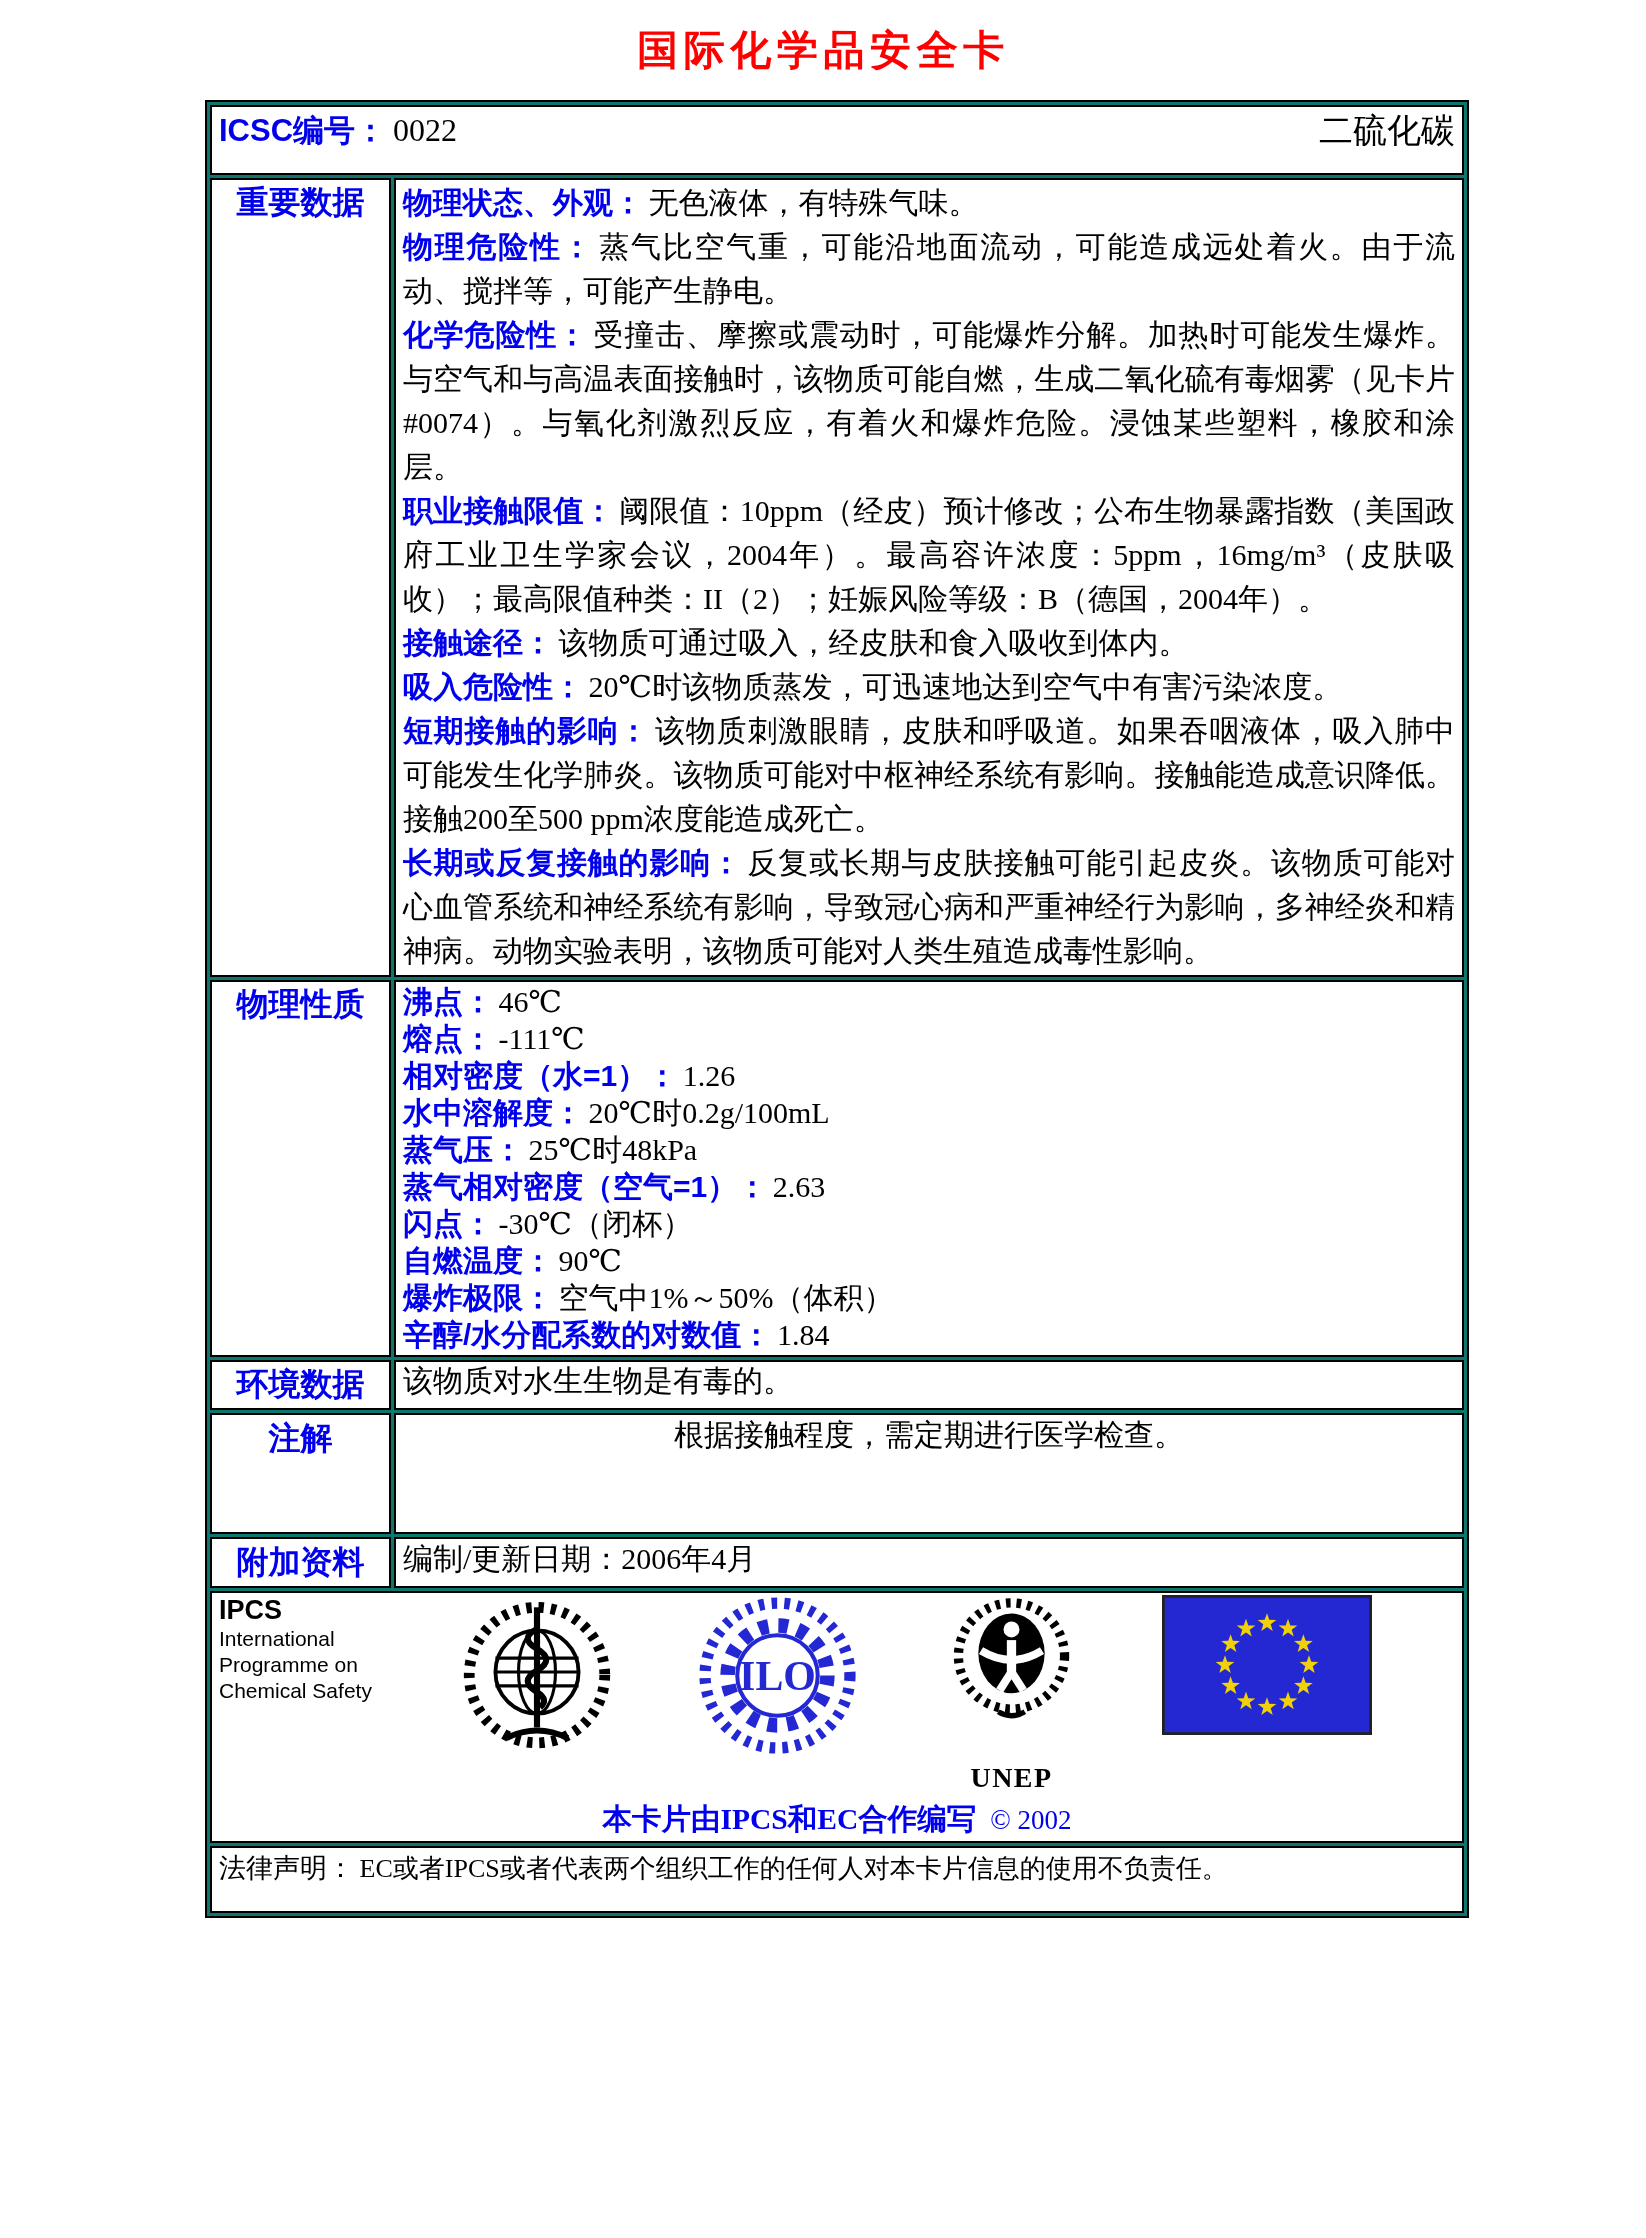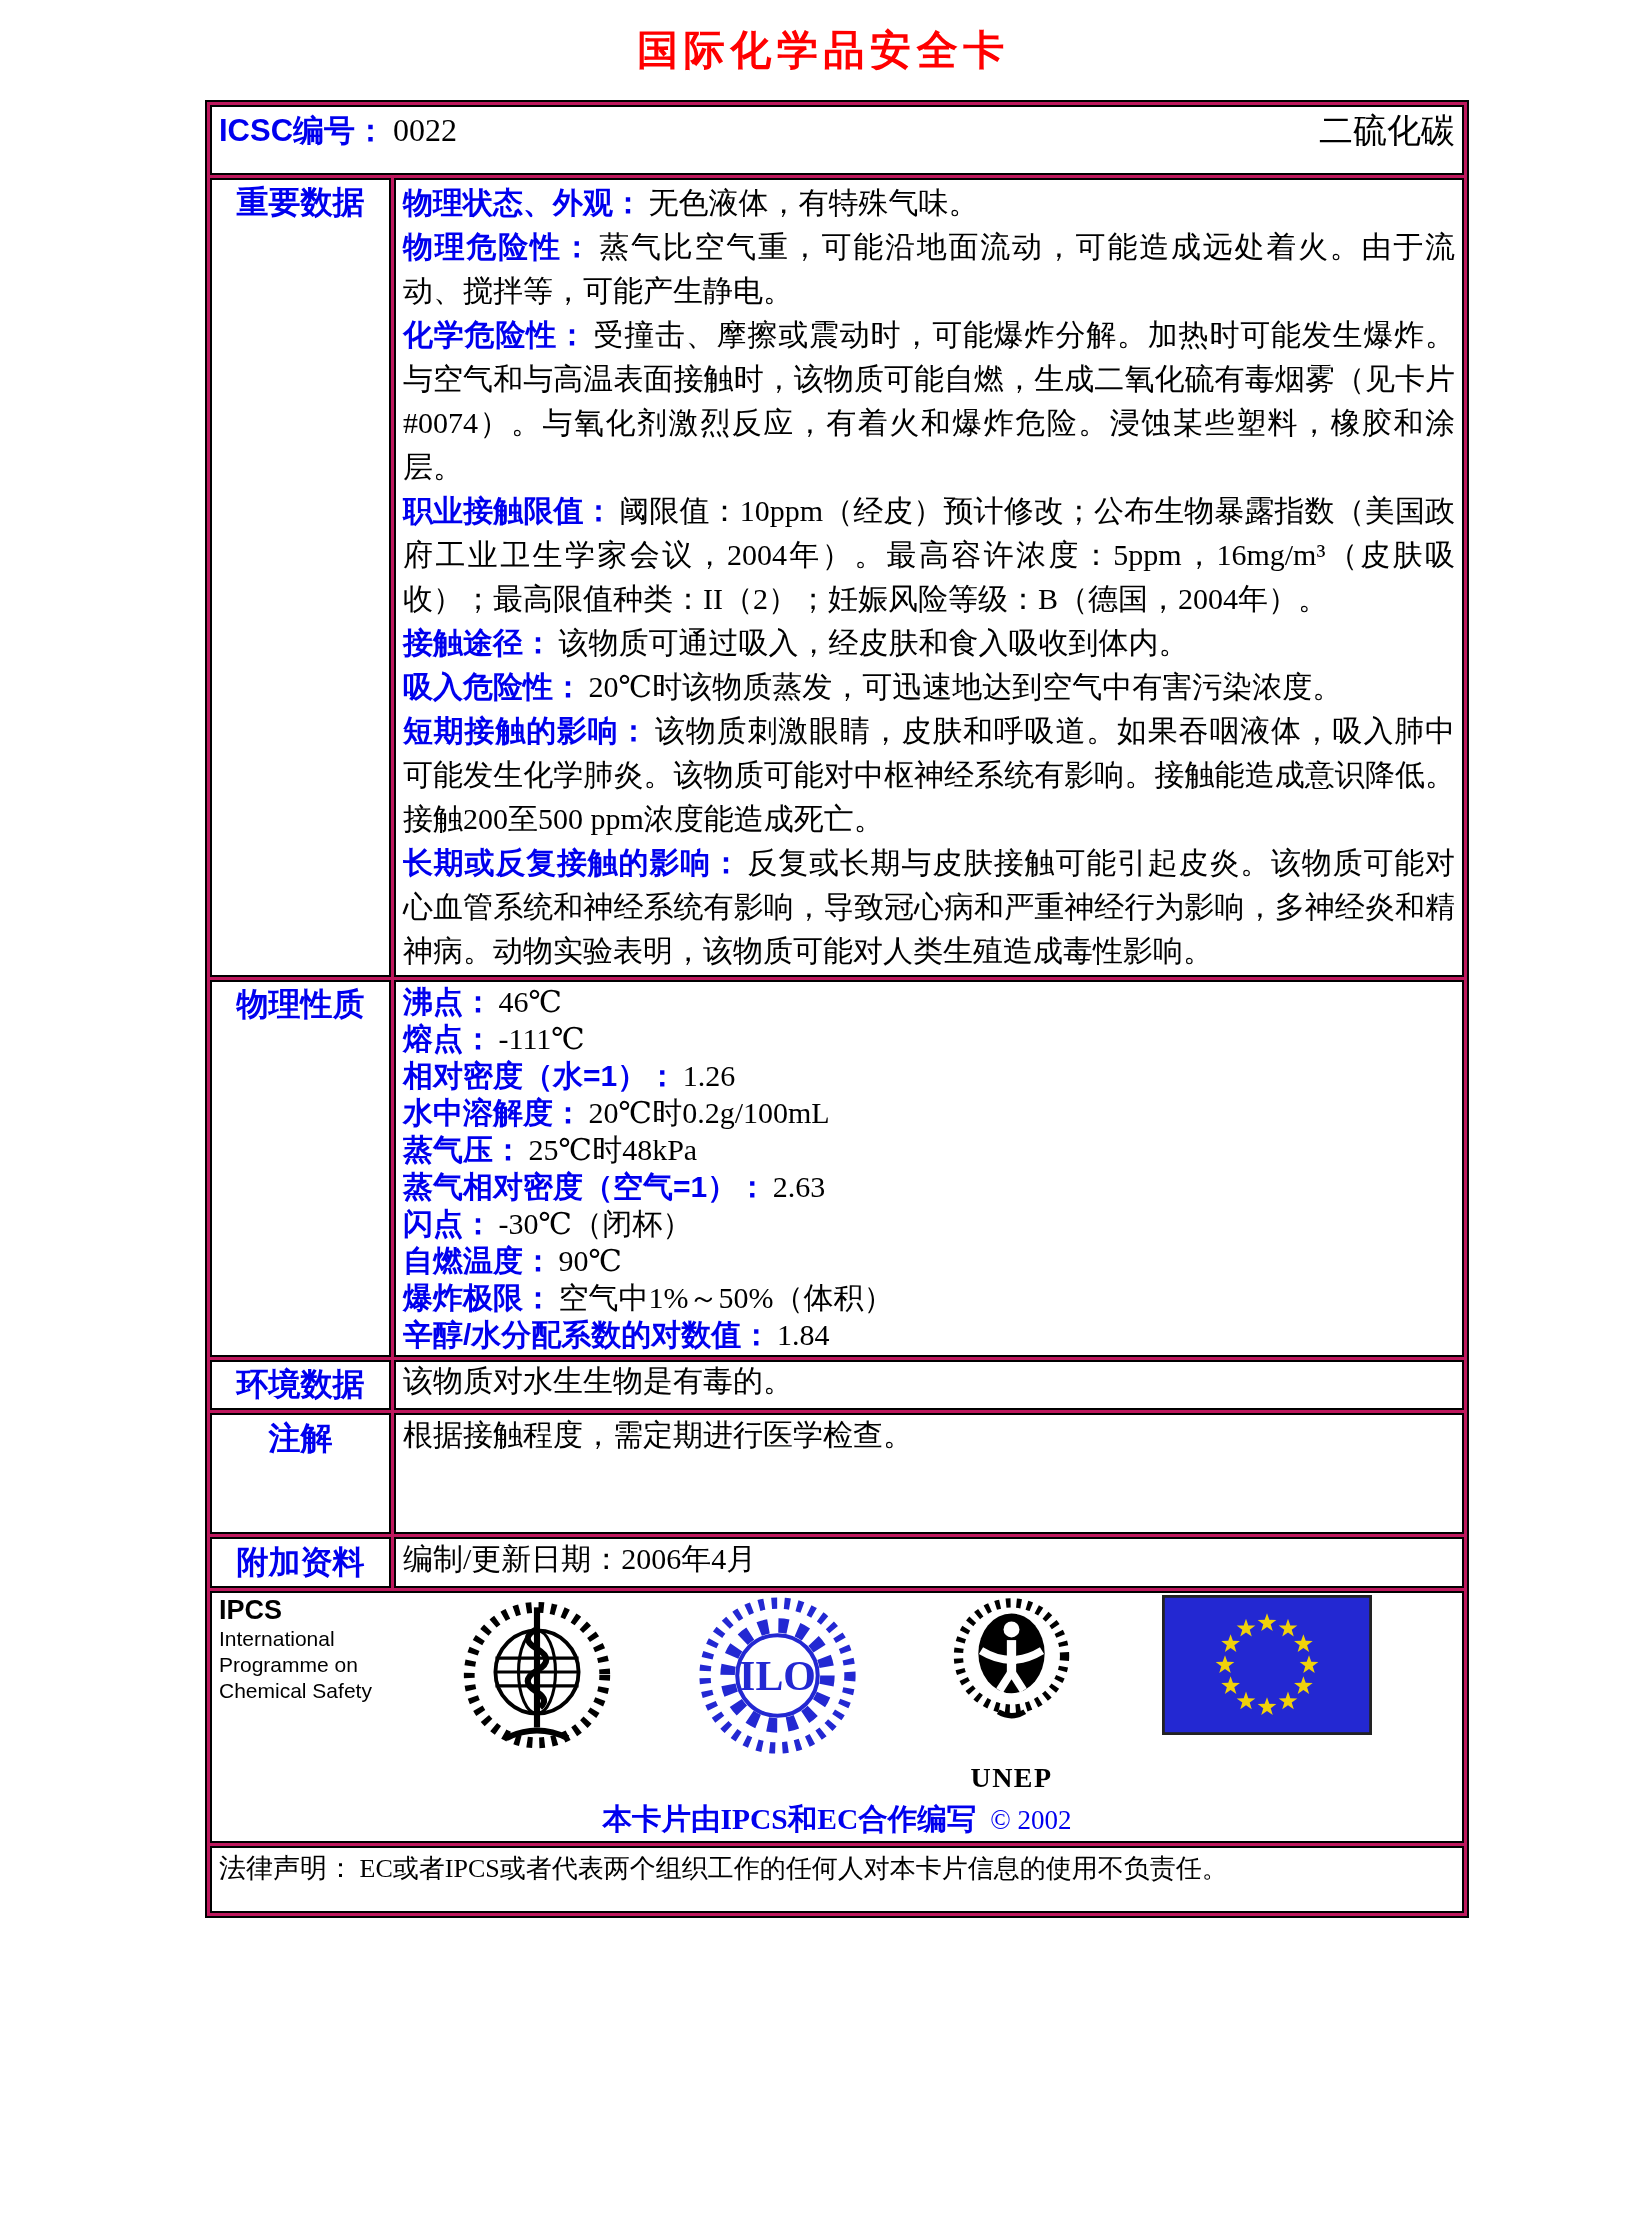--- a/index.html
+++ b/index.html
@@ -15,21 +15,21 @@
     font-family:"Liberation Serif","DejaVu Serif",serif;color:#000;
   }
   .title{
     margin:0;padding-top:23px;height:55px;text-align:center;
     font-family:"Liberation Serif","DejaVu Serif",serif;
     font-size:41px;font-weight:bold;color:var(--red);letter-spacing:5.6px;
   }
   table.card{
     margin:45px 0 0 205px;width:1264px;
     border-collapse:separate;border-spacing:3.5px;
-    border:2.8px solid #000;background:#be185d;
+    border:2.8px solid #000;background:#0f766e;
   }
   td.cell{border:2.1px solid #000;padding:1.4px 7px;vertical-align:top;background:#fff;}
   
   .header-cell{height:70px;vertical-align:middle;}
   .hdr{display:flex;justify-content:space-between;align-items:center;}
   .hdr-left{display:flex;align-items:baseline;}
   .icsc-label{
     font-family:"Liberation Sans","DejaVu Sans",sans-serif;
     font-weight:bold;color:var(--blue);font-size:31px;
   }
@@ -38,21 +38,21 @@
   
   .label-cell{
     width:181px;text-align:center;vertical-align:middle;
     font-family:"Liberation Sans","DejaVu Sans",sans-serif;
     font-weight:bold;color:var(--blue);font-size:32px;
   }
   .content-cell{font-size:30px;line-height:36px;}
   .sec-0 .content-cell{line-height:44px;text-align:justify;text-justify:inter-character;}
   .sec-1 .content-cell{line-height:37px;}
   .sec-2 .content-cell{height:45px;}
-  .sec-3 .content-cell{height:121px;}
+  .sec-3 .content-cell{height:121px;text-align:center;}
   .sec-3 .label-cell{height:121px;}
   .sec-4 .content-cell{height:45px;}
   .para{margin:0;padding:0;}
   .plabel{
     font-family:"Liberation Sans","DejaVu Sans",sans-serif;
     font-weight:bold;color:var(--blue);margin-right:5.6px;
   }
   
   .logos-cell{height:202px;padding:9.8px 8.4px 4.2px 8.4px;}
   .logos-line{display:flex;align-items:flex-start;}

